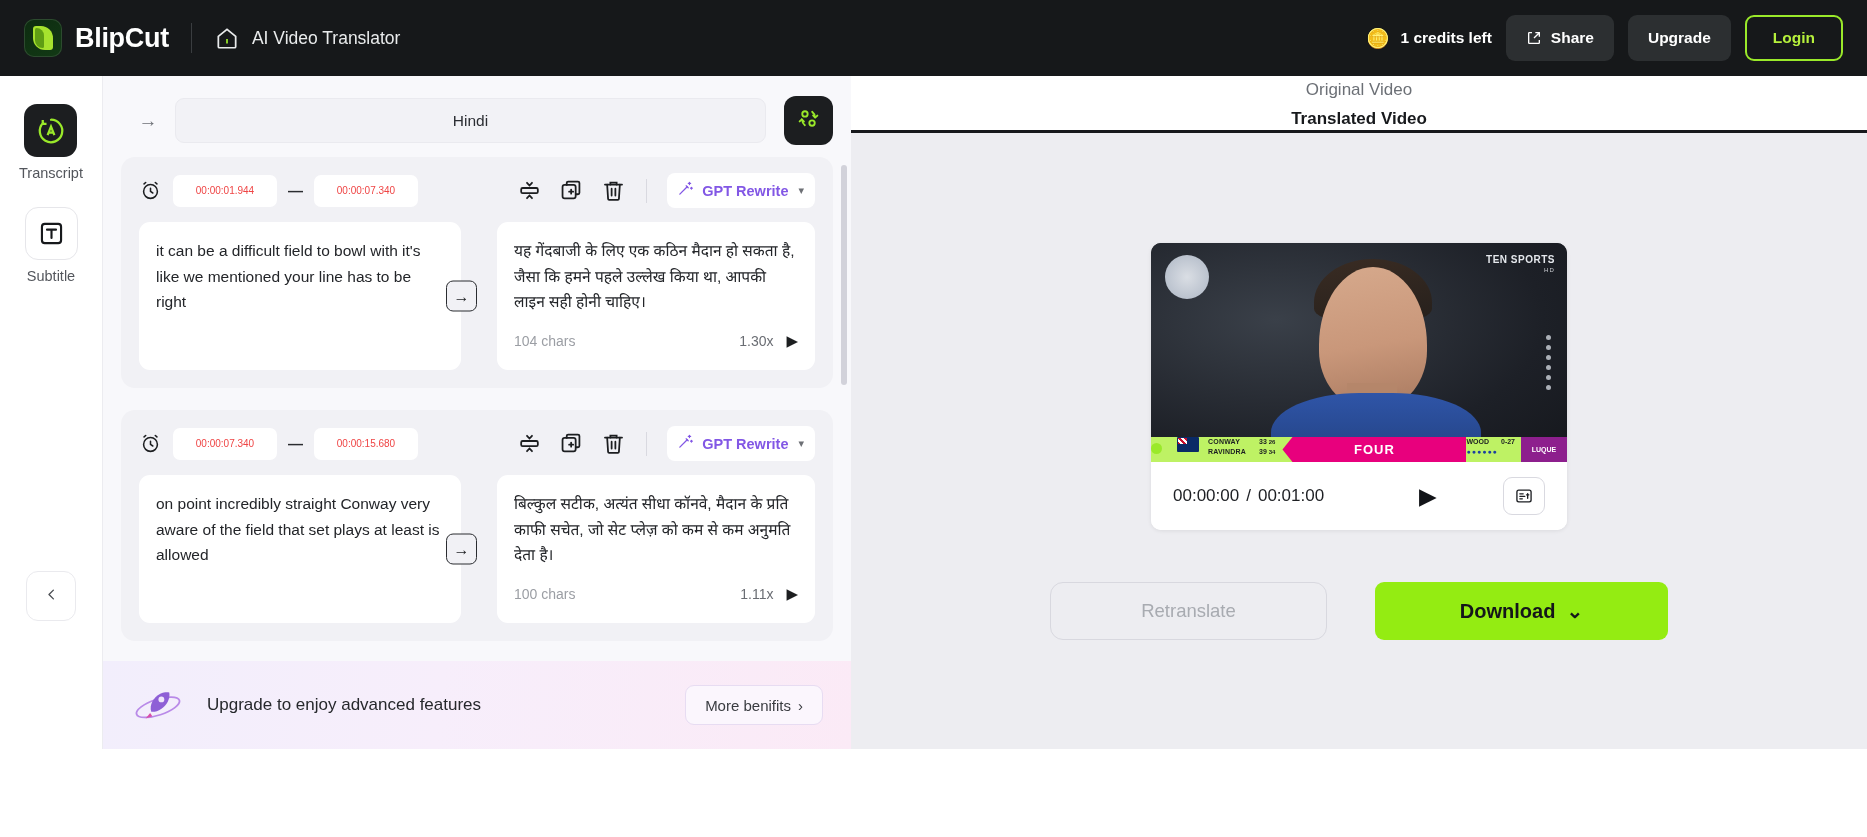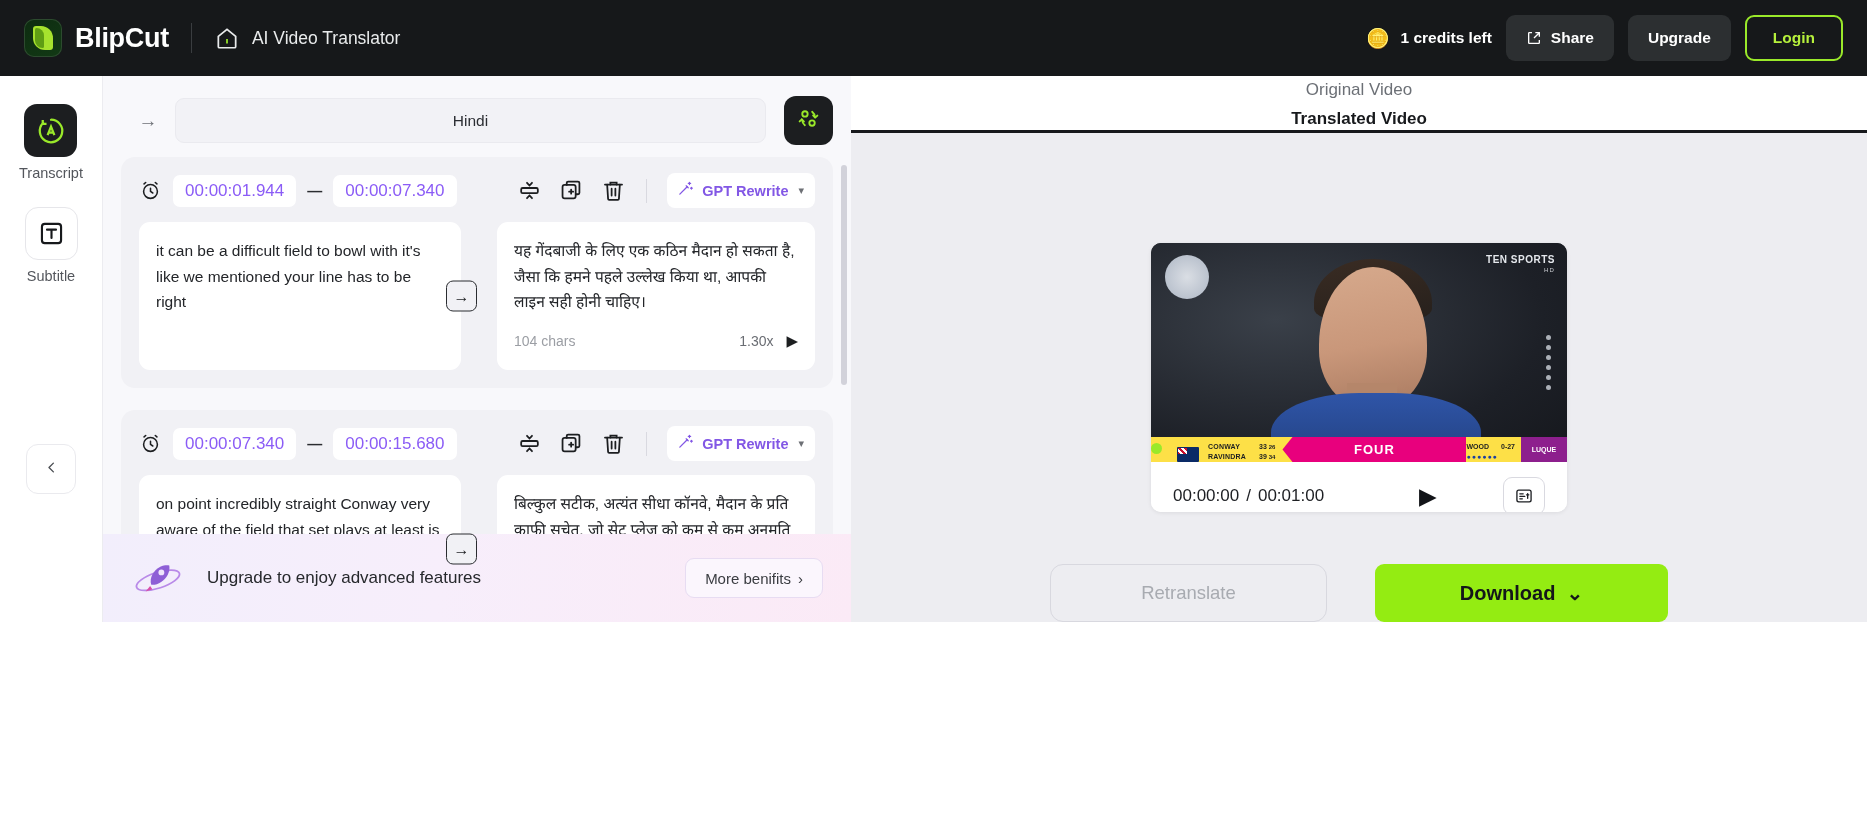--- a/index.html
+++ b/index.html
@@ -1,21 +1,21 @@
 <!DOCTYPE html>
 <html><head>
 <meta charset="utf-8">
 <style>
   * { box-sizing: border-box; margin: 0; padding: 0; }
   html, body {
     width: 1867px; height: 837px;
     font-family: "Liberation Sans", sans-serif;
     background: #ffffff; overflow: hidden;
   }
-  .app { width: 1867px; height: 622px; display: flex; flex-direction: column; }
+  .app { width: 1867px; height: 749px; display: flex; flex-direction: column; }
 
   
   .header {
     height: 76px; background: #16181a; display: flex; align-items: center;
     padding: 0 24px; flex-shrink: 0; position: relative; z-index: 30;
   }
   .brand { display: flex; align-items: center; gap: 13px; }
   .logo-box {
     width: 38px; height: 38px; border-radius: 10px;
     background: linear-gradient(145deg,#0d2b10,#123a15);
@@ -89,21 +89,21 @@
   }
 
   .seg-scroll { flex:1; overflow:hidden; padding: 0 18px; position:relative; }
   .seg-card {
     background:#f1f1f5; border-radius:14px; padding:16px 18px 18px 18px; margin-bottom:22px;
   }
   .seg-top { display:flex; align-items:center; gap:11px; }
   .clock-ico { width:23px; height:23px; flex-shrink:0; }
   .time-input {
     height:32px; min-width:104px; padding:0 12px; border-radius:7px; background:#fff;
-    display:flex; align-items:center; justify-content:center; font-size:17px; color:#8b5cf6;
+    display:flex; align-items:center; justify-content:center; font-size:10px; color:#ef4444;
     border:none; font-family:inherit; cursor:text;
   }
   .time-dash { color:#2a2c30; font-weight:700; font-size:15px; }
   .seg-tools { margin-left:auto; display:flex; align-items:center; gap:17px; }
   .tool-ico { width:25px; height:25px; cursor:pointer; display:block; }
   .tool-sep { width:1px; height:24px; background:#d9d9e0; margin: 0 3px; }
   .rewrite-pill {
     height:35px; border-radius:8px; background:#fff; display:flex; align-items:center;
     gap:8px; padding: 0 11px 0 10px; cursor:pointer;
   }
@@ -188,22 +188,22 @@
   }
   .net-logo {
     position:absolute; right:12px; top:11px; font-size:10px; color:#e4e7ec; letter-spacing:.5px;
     text-align:right; line-height:1.25; font-weight:700;
   }
   .net-logo small { display:block; font-size:6px; font-weight:400; opacity:.85; letter-spacing:1.2px;}
   .side-dots { position:absolute; right:16px; top:92px; display:flex; flex-direction:column; gap:5px; }
   .side-dots i { width:5px; height:5px; background:#cfd4dc; border-radius:50%; display:block; opacity:.8; }
 
   .score-bar {
-    position:absolute; left:0; right:0; bottom:0; height:25px; background:#fde047;
-    display:flex; align-items:flex-end; font-size:7px; color:#1b1d21; overflow:hidden;
+    position:absolute; left:0; right:0; bottom:0; height:25px; background:#bef264;
+    display:flex; align-items:flex-start; font-size:7px; color:#1b1d21; overflow:hidden;
   }
   .sb-flag { width:22px; height:15px; margin-left:26px;
     background: linear-gradient(135deg,#0a2a66 60%,#0a2a66 60%); position:relative; border-radius:1px; }
   .sb-flag:after { content:""; position:absolute; left:1px; top:1px; width:9px; height:6px;
     background: repeating-linear-gradient(45deg,#c8102e 0 2px,#fff 2px 4px); }
   .sb-names { margin-left:9px; line-height:1.45; font-weight:700; letter-spacing:.2px; }
   .sb-runs { margin-left:13px; line-height:1.45; font-weight:700; text-align:right; }
   .sb-four {
     margin-left:7px; height:25px; flex:1; background:#e8007d; color:#fff; font-weight:800;
     font-size:13px; letter-spacing:1px; display:flex; align-items:center; justify-content:center;

